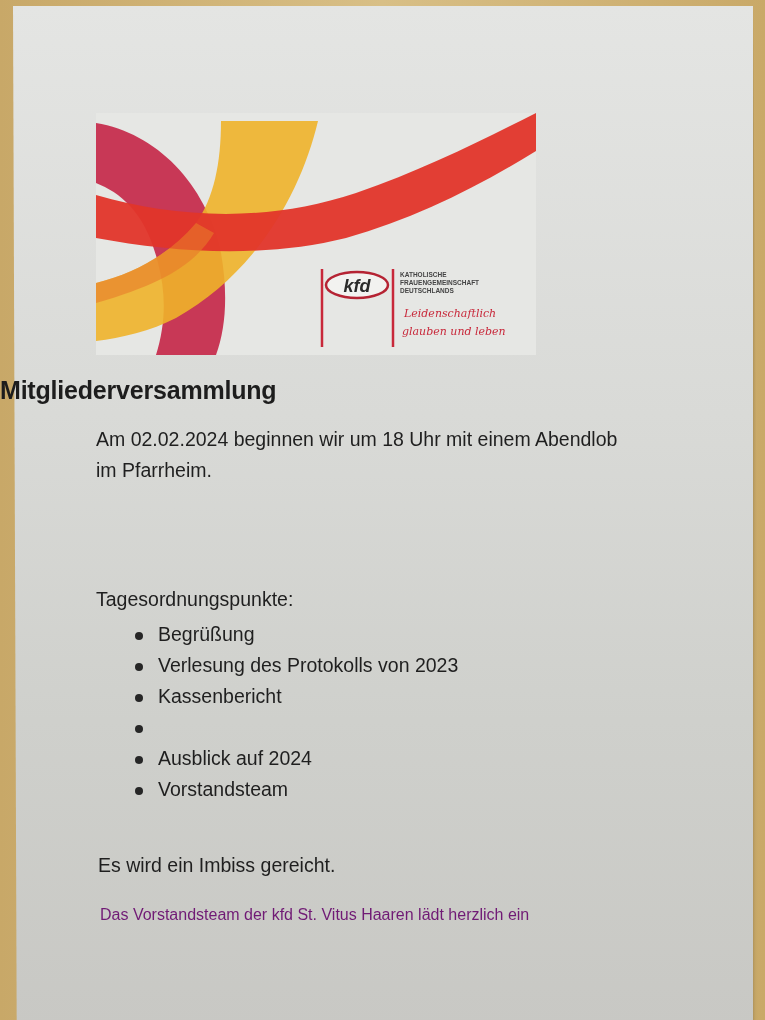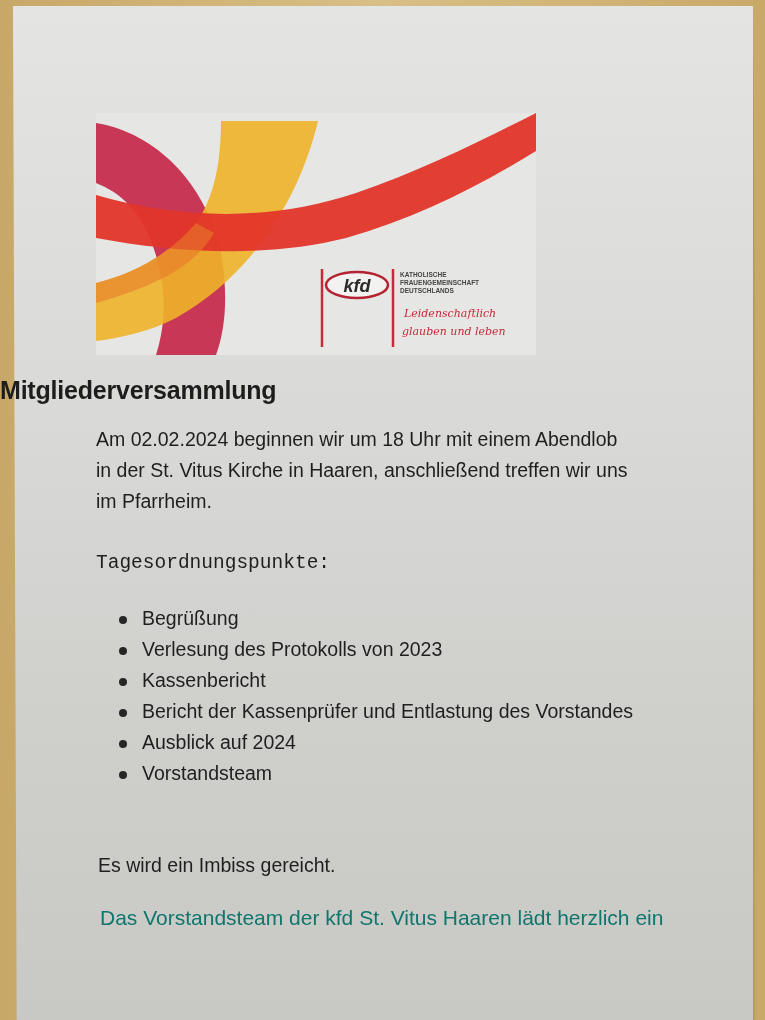--- a/index.html
+++ b/index.html
@@ -17,32 +17,32 @@
   .logo { position:absolute; left:96px; top:113px; width:440px; height:242px; }
   .title {
     position:absolute; left:0; width:694px; top:376px; text-align:left;
     font-size:25px; font-weight:bold; color:#1d1d1d; letter-spacing:-0.2px;
   }
   .intro {
     position:absolute; left:96px; top:424px; width:600px;
     font-size:19.5px; line-height:31px; color:#1f1f1f;
   }
   .agenda-label {
-    position:absolute; left:96px; top:552px; font-size:19.5px; color:#1f1f1f;font-family:Liberation Mono, monospace;
+    position:absolute; left:96px; top:588px; font-size:19.5px; color:#1f1f1f;
   }
   .agenda {
-    position:absolute; left:96px; top:603px; margin:0; padding:0; list-style:none;
+    position:absolute; left:96px; top:603px; margin:16px; padding:0; list-style:none;
     font-size:19.5px; color:#1f1f1f;
   }
   .agenda li { height:31px; line-height:31px; position:relative; padding-left:46px; white-space:nowrap; }
   .agenda .bullet {
     position:absolute; left:23px; top:13px; width:8px; height:8px; border-radius:50%; background:#262626;
   }
   .snack { position:absolute; left:98px; top:826px; font-size:19.5px; color:#1f1f1f;margin-top:28px; }
-  .sign { position:absolute; left:100px; top:906px; font-size:21px; color:#0f766e; }
+  .sign { position:absolute; left:100px; top:906px; font-size:16px; color:#701a75; }
 </style>
 </head>
 <body>
 
 <div class="paper"></div>
 
 <div class="logo">
   <svg width="440" height="242" viewBox="0 0 440 242">
     <rect x="0" y="0" width="440" height="242" fill="#e6e7e4"></rect>
 
@@ -65,29 +65,28 @@
       <text x="308" y="204" font-family="DejaVu Serif, serif" font-style="italic" font-size="11" fill="#c8283a">Leidenschaftlich</text>
       <text x="306" y="222" font-family="DejaVu Serif, serif" font-style="italic" font-size="11" fill="#c8283a">glauben und leben</text>
     </g>
   </svg>
 </div>
 
 <div class="title">Mitgliederversammlung</div>
 
 <div class="intro">
   <div>Am 02.02.2024 beginnen wir um 18 Uhr mit einem Abendlob</div>
-  <div>in der St. Vitus Kirche in Haaren, anschließend treffen wir uns</div>
   <div>im Pfarrheim.</div>
 </div>
 
 <div class="agenda-label">Tagesordnungspunkte:</div>
 
 <ul class="agenda">
   <li><span class="bullet"></span><span>Begrüßung</span></li>
   <li><span class="bullet"></span><span>Verlesung des Protokolls von 2023</span></li>
   <li><span class="bullet"></span><span>Kassenbericht</span></li>
-  <li><span class="bullet"></span><span>Bericht der Kassenprüfer und Entlastung des Vorstandes</span></li>
+  <li><span class="bullet"></span></li>
   <li><span class="bullet"></span><span>Ausblick auf 2024</span></li>
   <li><span class="bullet"></span><span>Vorstandsteam</span></li>
 </ul>
 
 <div class="snack">Es wird ein Imbiss gereicht.</div>
 <div class="sign">Das Vorstandsteam der kfd St. Vitus Haaren lädt herzlich ein</div>
 
 </body></html>

